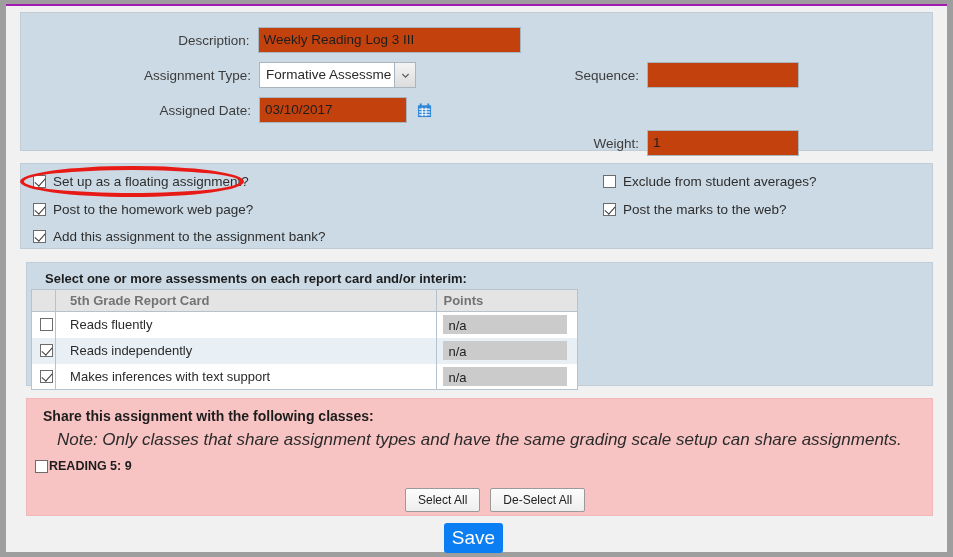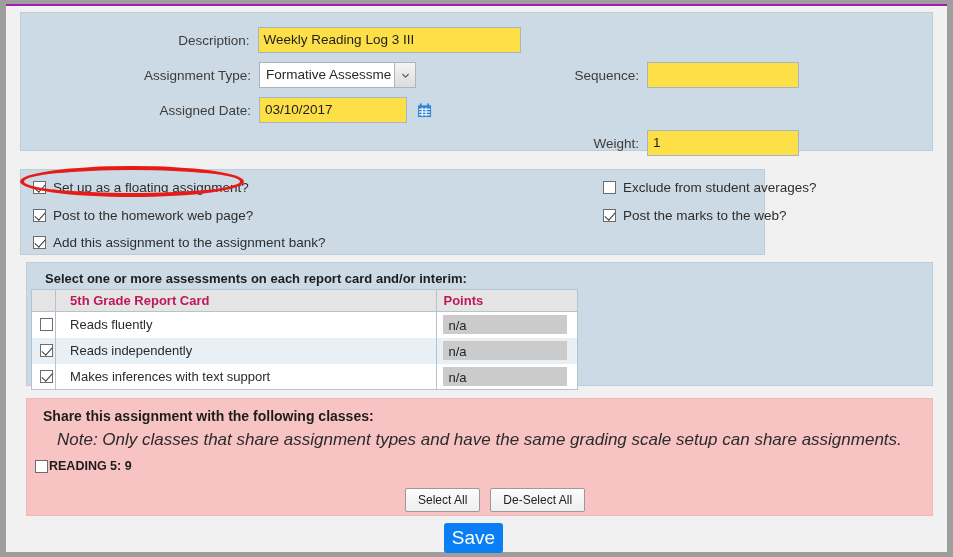--- a/index.html
+++ b/index.html
@@ -32,21 +32,21 @@
   #panel-fields { left: 14px; top: 6px; width: 913px; height: 139px; }
 
   .field-row { position: absolute; display: flex; align-items: center; }
   .flabel {
     text-align: right;
     color: #3c3c3c;
     font-size: 13.5px;
     white-space: nowrap;
   }
   .tinput {
-    background: #fde047;
+    background: #c2410c;
     border: 1px solid #a9b6c0;
     height: 26px;
     padding: 0 5px;
     font-family: "Liberation Sans", sans-serif;
     font-size: 13.5px;
     color: #1e1e1e;
     line-height: 24px;
     display: block;
     overflow: hidden;
     white-space: nowrap;
@@ -63,21 +63,21 @@
     width:22px; height:26px;
     background: linear-gradient(#f4f4f4,#dcdcdc);
     border:1px solid #a9b6c0;
     display:flex; align-items:center; justify-content:center;
   }
   .chev { display:block; width:9px; height:9px; }
 
   .cal-icon { width:15px; height:15px; display:block; }
 
   
-  #panel-checks { left: 14px; top: 163px; width: 745px; height: 86px; }
+  #panel-checks { left: 14px; top: 157px; width: 913px; height: 86px; }
   .cbrow { position:absolute; display:flex; align-items:center; gap:7px; }
   .cbrow .cblabel { font-size:13.5px; color:#2e2e2e; white-space:nowrap; }
 
   .cbox {
     width:13px; height:13px; min-width:13px;
     background:#fff; border:1px solid #6c6c6c;
     position:relative; display:block;
   }
   .cbox.checked::after {
     content:"";
@@ -114,21 +114,21 @@
     border-right:1px solid #b6c3cd;
     padding:0; margin:0;
     font-weight:normal;
     font-size:13px;
     text-align:left;
   }
   #assess-table thead th {
     background:#e4e4e4;
     height:22px;
     font-weight:bold;
-    color:#be185d;
+    color:#737373;
     border-bottom:1px solid #b6c3cd;
   }
   .col-cb  { width:24px; text-align:center !important; }
   .col-nm  { width:380px; padding-left:14px !important; }
   .col-pt  { width:140px; padding-left:6px !important; }
   #assess-table tbody tr { height:26px; }
   #assess-table tbody tr.alt { background:#e8f0f6; }
   #assess-table tbody td.col-cb { padding-left:5px !important; }
   .pts-box {
     background:#cbcbcb; border:1px solid #cbcbcb;

